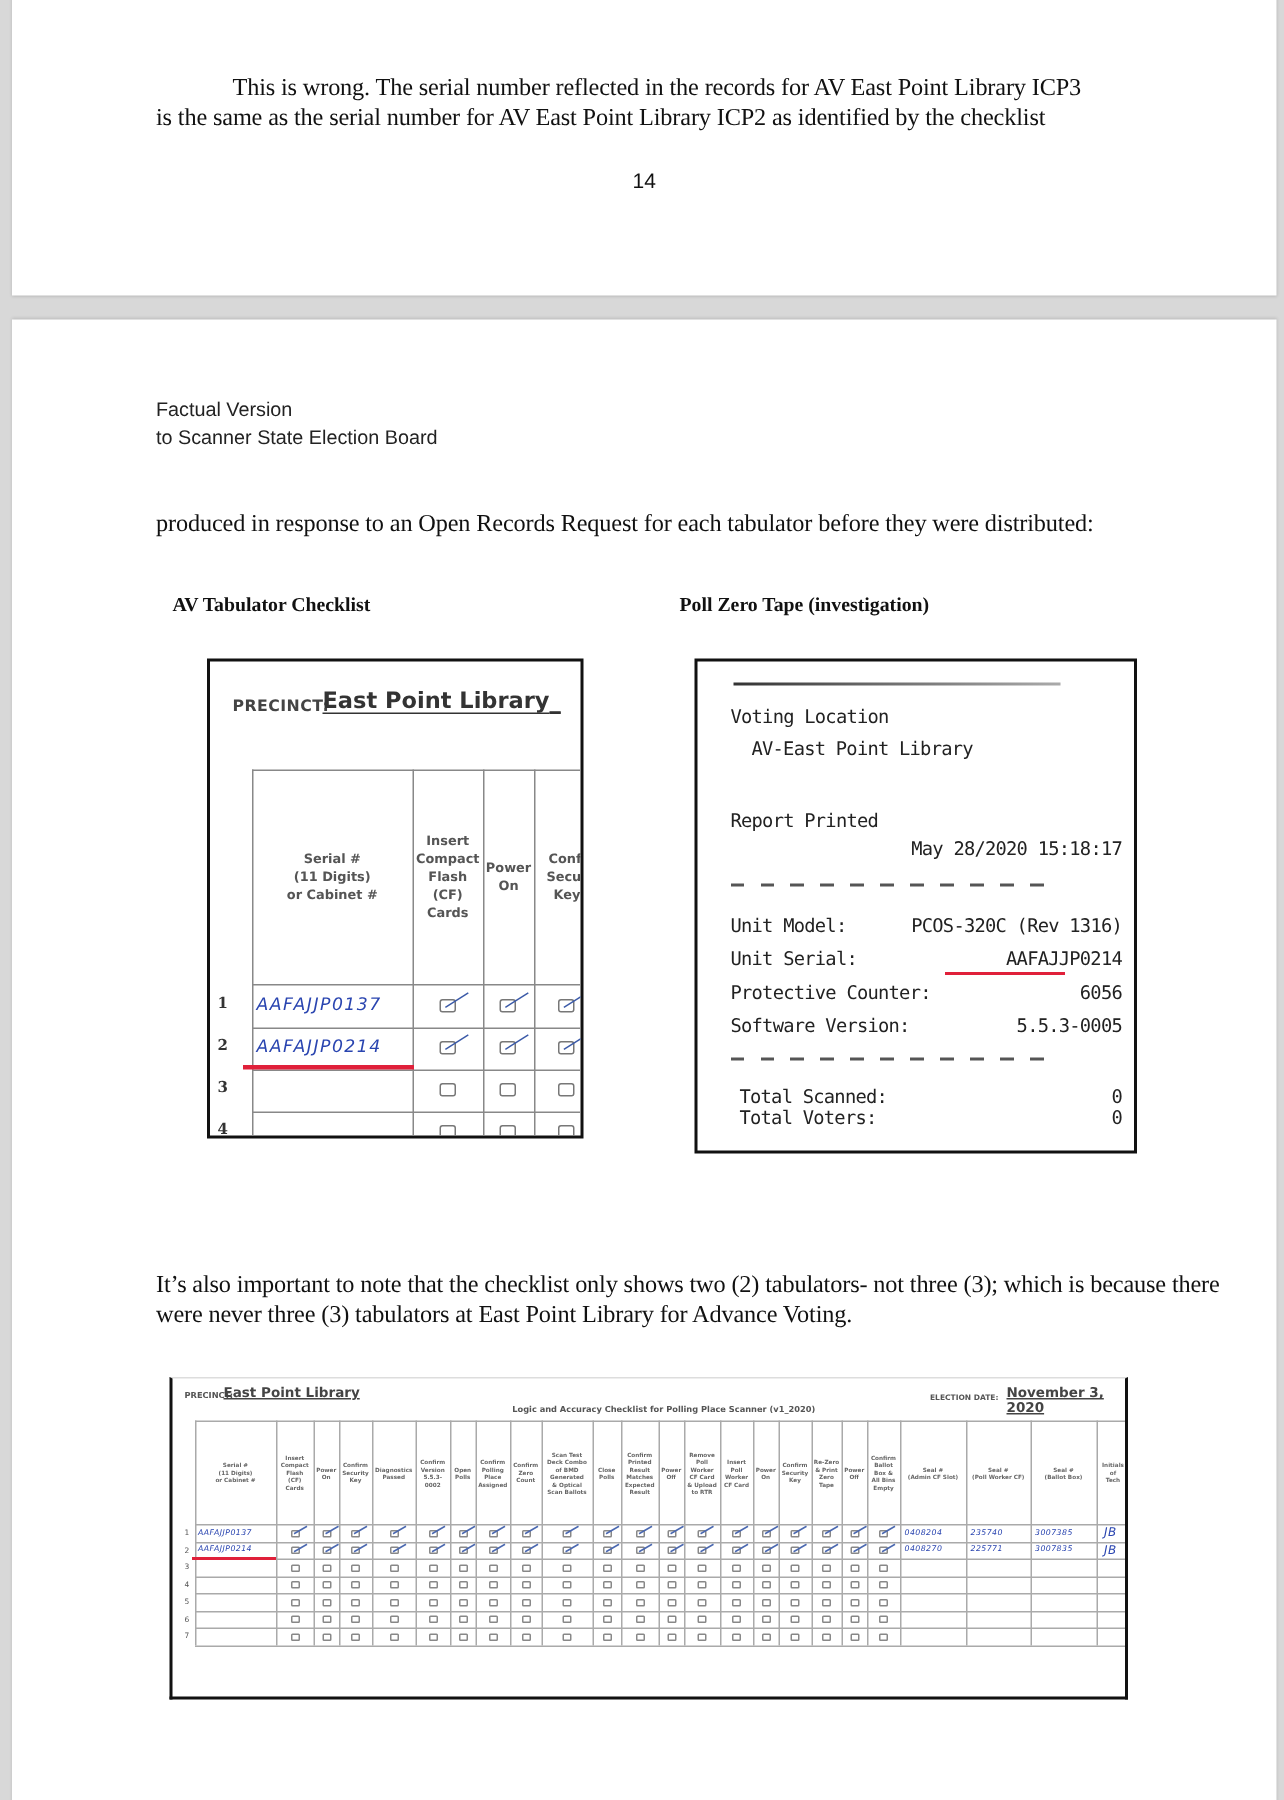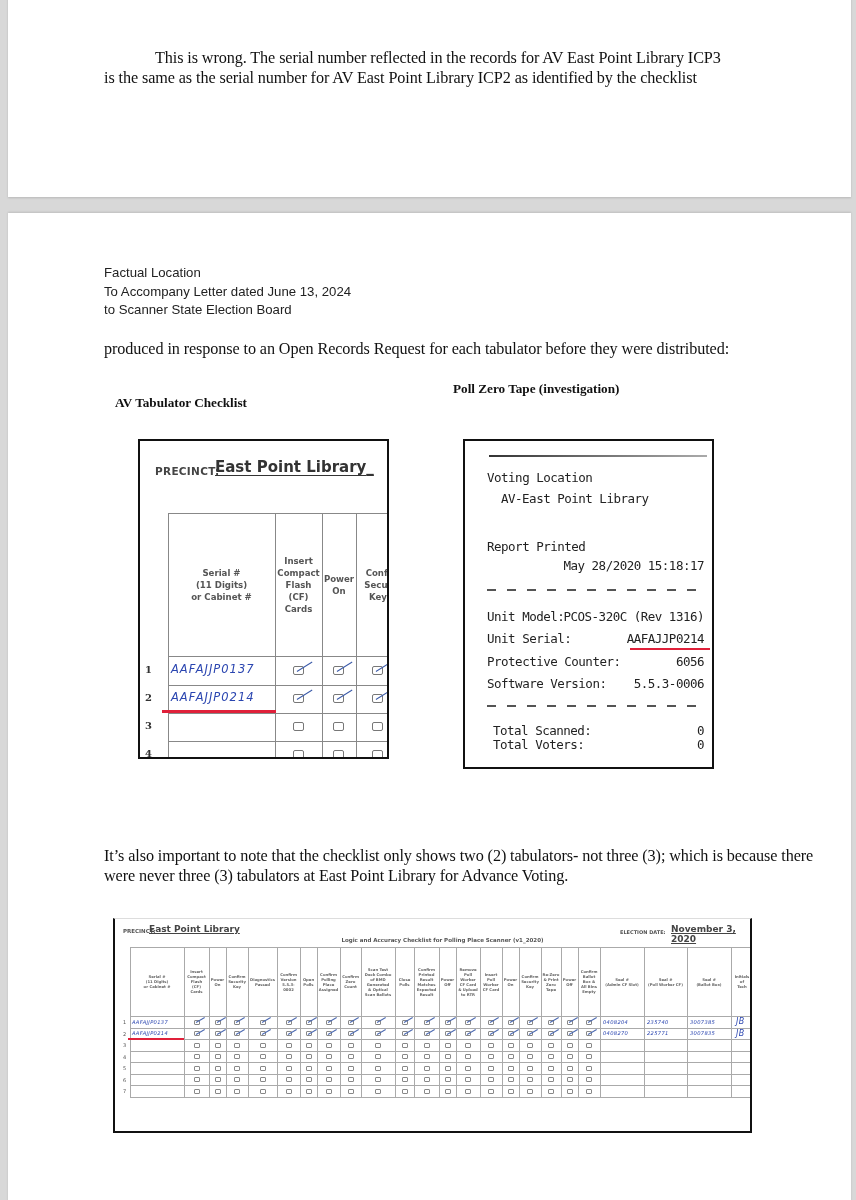--- a/index.html
+++ b/index.html
@@ -12,39 +12,39 @@
 
   .serif-para { position: absolute; font-family: "Liberation Serif", serif; font-size: 16.2px; line-height: 20px; color: #111; letter-spacing: -0.1px; }
   #p-top-line1 { left: 147px; top: 58px; }
   #p-top-line2 { left: 96px; top: 78px; }
   #page-number { position: absolute; left: 0; width: 100%; top: 122px; text-align: center; font-family: "Liberation Sans", sans-serif; font-size: 14px; }
 
   .header-block { position: absolute; left: 96px; top: 51px; font-family: "Liberation Sans", sans-serif; font-size: 13.2px; line-height: 18.5px; color: #222; }
   #produced-para { left: 96px; top: 126px; width: 700px; }
   .fig-caption { position: absolute; font-family: "Liberation Serif", serif; font-weight: bold; font-size: 13.2px; color: #111; }
   #cap-left { left: 107px; top: 182px; }
-  #cap-right { left: 445px; top: 168px; }
+  #cap-right { left: 445px; top: 182px; }
   #note-para { left: 96px; top: 633px; width: 720px; }
 
   
   #checklist-small { position: absolute; left: 130px; top: 226px; width: 251px; height: 320px; border: 2px solid #111; background: #fff; overflow: hidden; font-family: "DejaVu Sans", sans-serif; }
   #cs-precinct-label { position: absolute; left: 15px; top: 24px; font-size: 10.5px; font-weight: bold; color: #444; letter-spacing: 0.3px; }
   #cs-precinct-value { position: absolute; left: 75px; top: 17px; font-size: 15px; font-weight: bold; color: #333; text-decoration: underline; text-underline-offset: 3px; }
   #cs-precinct-value::after { content: "_"; }
   .cs-vline { position: absolute; background: #888; width: 1px; }
   .cs-hline { position: absolute; background: #888; height: 1px; }
   .cs-head { position: absolute; font-size: 8.6px; color: #555; text-align: center; line-height: 12px; font-weight: bold; }
   .cs-rownum { position: absolute; left: 5px; font-size: 10px; font-weight: bold; color: #333; font-family: "DejaVu Serif", serif; }
   .cs-serial { position: absolute; font-family: "DejaVu Sans", sans-serif; font-size: 11.5px; color: #2a45b0; letter-spacing: 1px; font-style: italic; }
   .box { position: absolute; width: 11px; height: 9px; border: 1.3px solid #777; border-radius: 2px; }
   .tick { position: absolute; height: 1.3px; background: #3b5aa8; transform-origin: left center; transform: rotate(-32deg); width: 18px; }
   .red-line { position: absolute; height: 2.5px; background: #e0203a; }
 
   
-  #zero-tape { position: absolute; left: 455px; top: 226px; width: 251px; height: 330px; border: 2px solid #111; background: #fff; overflow: hidden; font-family: "DejaVu Sans Mono", monospace; color: #222; }
+  #zero-tape { position: absolute; left: 455px; top: 226px; width: 295px; height: 330px; border: 2px solid #111; background: #fff; overflow: hidden; font-family: "DejaVu Sans Mono", monospace; color: #222; }
   .tape-text { position: absolute; font-size: 12.5px; letter-spacing: -0.5px; white-space: pre; }
   .tape-right { text-align: right; }
   .tape-dash { position: absolute; left: 22px; width: 218px; height: 2px; background: repeating-linear-gradient(90deg,#555 0 9px, transparent 9px 20px); }
   #tape-top-bar { position: absolute; left: 24px; top: 14px; width: 218px; height: 2px; background: linear-gradient(90deg,#333,#666 40%,#aaa); }
 
   
   #checklist-wide { position: absolute; left: 105px; top: 705px; width: 639px; height: 215px; border: 2.5px solid #111; border-top: 1px solid #ddd; background: #fff; overflow: hidden; font-family: "DejaVu Sans", sans-serif; color: #555; }
   #cw-precinct-label { position: absolute; left: 8px; top: 9px; font-size: 5.5px; font-weight: bold; }
   #cw-precinct-value { position: absolute; left: 34px; top: 5px; font-size: 9px; font-weight: bold; color: #444; text-decoration: underline; }
   #cw-county { position: absolute; left: 0; width: 100%; top: 7px; text-align: center; font-size: 7px; font-weight: bold; text-decoration: underline; color: #444; padding-left: 20px; }
@@ -58,26 +58,26 @@
   .cw-box { position: absolute; width: 6px; height: 5px; border: 0.9px solid #888; border-radius: 1px; }
   .cw-tick { position: absolute; height: 0.9px; width: 10px; background: #4a68b0; transform-origin: left center; transform: rotate(-30deg); }
   .cw-hand { position: absolute; font-size: 5.2px; color: #2a45b0; font-style: italic; letter-spacing: 0.3px; white-space: nowrap; }
 </style>
 </head>
 <body>
 
 <div class="page" id="page-top">
   <div class="serif-para" id="p-top-line1">This is wrong.  The serial number reflected in the records for AV East Point Library ICP3</div>
   <div class="serif-para" id="p-top-line2">is the same as the serial number for AV East Point Library ICP2 as identified by the checklist</div>
+  <div id="page-number">14</div>
 </div>
 
 <div class="page" id="page-bottom">
   <div class="header-block">
-    <div>Factual Location</div>
-    <div>To Accompany Letter dated June 13, 2024</div>
+    <div>Factual Version</div>
     <div>to Scanner State Election Board</div>
   </div>
 
   <div class="serif-para" id="produced-para">produced in response to an Open Records Request for each tabulator before they were distributed:</div>
 
   <div class="fig-caption" id="cap-left">AV Tabulator Checklist</div>
   <div class="fig-caption" id="cap-right">Poll Zero Tape (investigation)</div>
 
   <div id="checklist-small">
     <div id="cs-precinct-label">PRECINCT:</div>
@@ -131,21 +131,21 @@
     <div class="tape-text tape-right" style="right:8px;top:117px;">May 28/2020 15:18:17</div>
     <div class="tape-dash" style="top:148px;"></div>
     <div class="tape-text" style="left:22px;top:168px;">Unit Model:</div>
     <div class="tape-text tape-right" style="right:8px;top:168px;">PCOS-320C (Rev 1316)</div>
     <div class="tape-text" style="left:22px;top:190px;">Unit Serial:</div>
     <div class="tape-text tape-right" style="right:8px;top:190px;">AAFAJJP0214</div>
     <div class="red-line" style="left:165px;top:207px;width:80px;height:2px;"></div>
     <div class="tape-text" style="left:22px;top:213px;">Protective Counter:</div>
     <div class="tape-text tape-right" style="right:8px;top:213px;">6056</div>
     <div class="tape-text" style="left:22px;top:235px;">Software Version:</div>
-    <div class="tape-text tape-right" style="right:8px;top:235px;">5.5.3-0006</div>
+    <div class="tape-text tape-right" style="right:8px;top:235px;">5.5.3-0005</div>
     <div class="tape-dash" style="top:264px;"></div>
     <div class="tape-text" style="left:28px;top:283px;line-height:14px;">Total Scanned:</div>
     <div class="tape-text tape-right" style="right:8px;top:283px;line-height:14px;">0</div>
     <div class="tape-text" style="left:28px;top:297px;line-height:14px;">Total Voters:</div>
     <div class="tape-text tape-right" style="right:8px;top:297px;line-height:14px;">0</div>
   </div>
 
   <div class="serif-para" id="note-para">It’s also important to note that the checklist only shows two (2) tabulators- not three (3); which is because there were never three (3) tabulators at East Point Library for Advance Voting.</div>
 
   <div id="checklist-wide">

